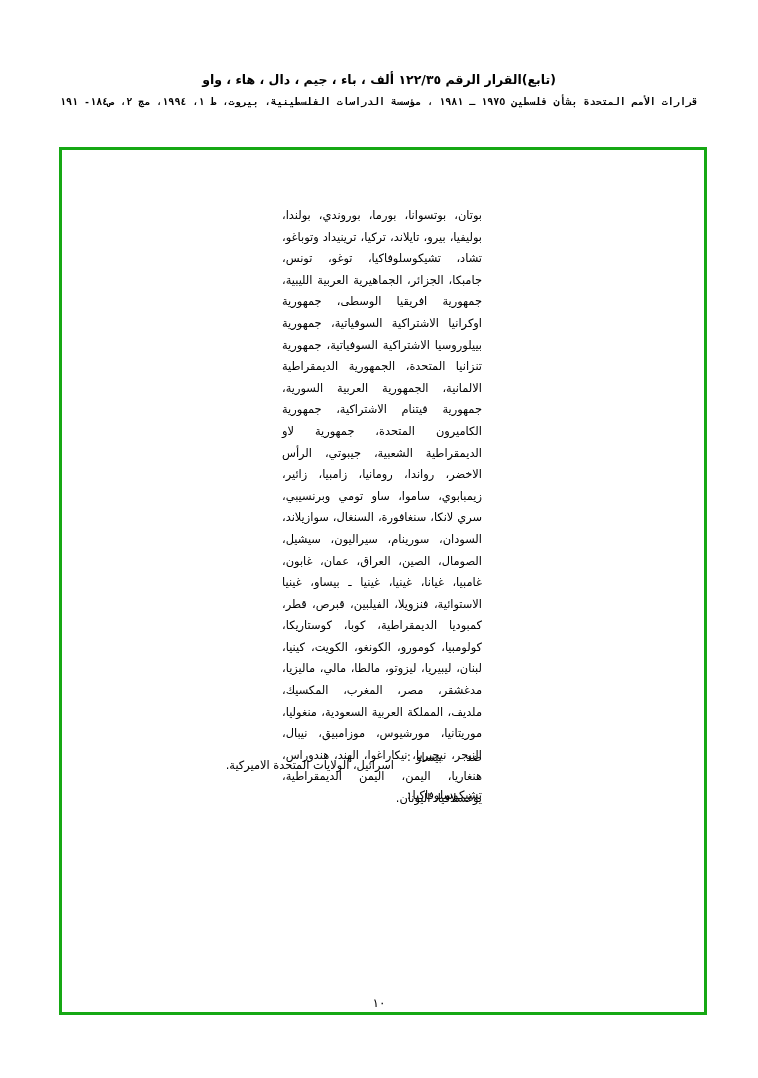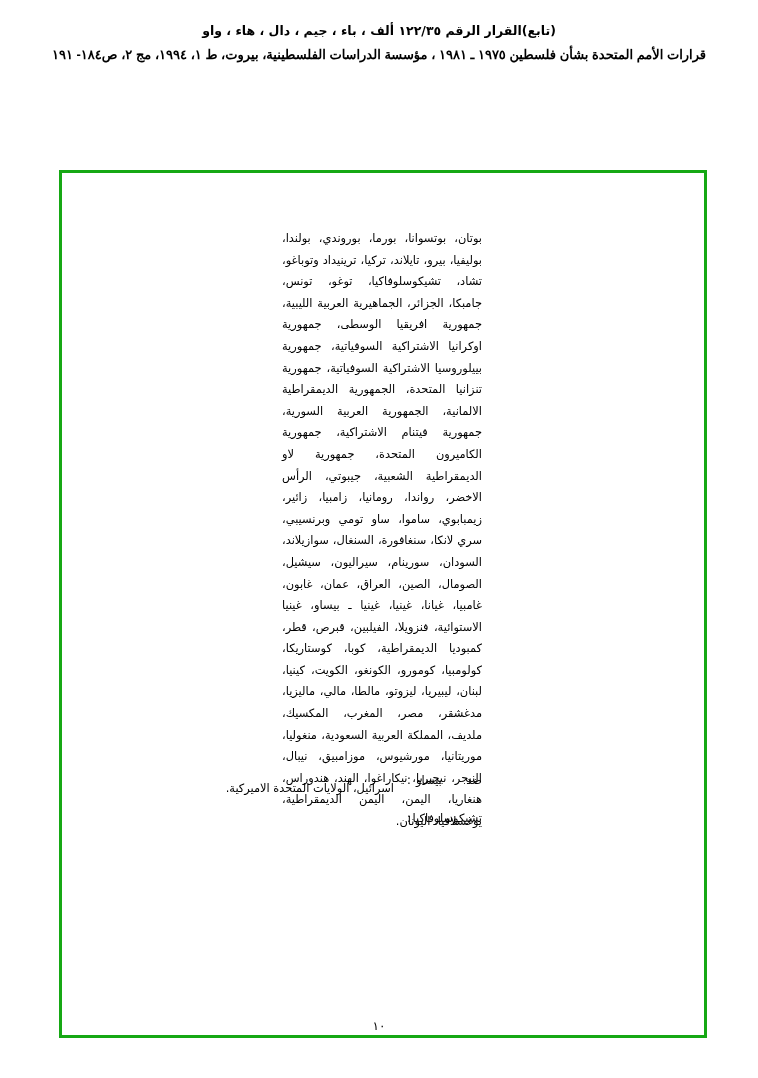--- a/index.html
+++ b/index.html
@@ -16,36 +16,36 @@
     overflow: hidden;
   }
   .page {
     width: 758px;
     height: 1078px;
     position: relative;
     box-sizing: border-box;
   }
   .header {
     text-align: center;
-    margin-top: 23px;
+    padding-top: 72px;
   }
   .header-title {
     font-size: 12.5px;
     font-weight: bold;
     letter-spacing: 0.2px;
     direction: rtl;
     font-family: "DejaVu Sans", sans-serif;
   }
   .header-subtitle {
-    font-size: 13px;
+    font-size: 10px;
     font-weight: bold;
     margin-top: 9px;
     direction: rtl;
     letter-spacing: 0px;
-    font-family: Liberation Sans, sans-serif;
+    font-family: Liberation Mono, monospace;
   }
   .frame {
     position: absolute;
     left: 59px;
     top: 147px;
     width: 648px;
     height: 868px;
     border: 3px solid #16a814;
     box-sizing: border-box;
     background: #ffffff;

